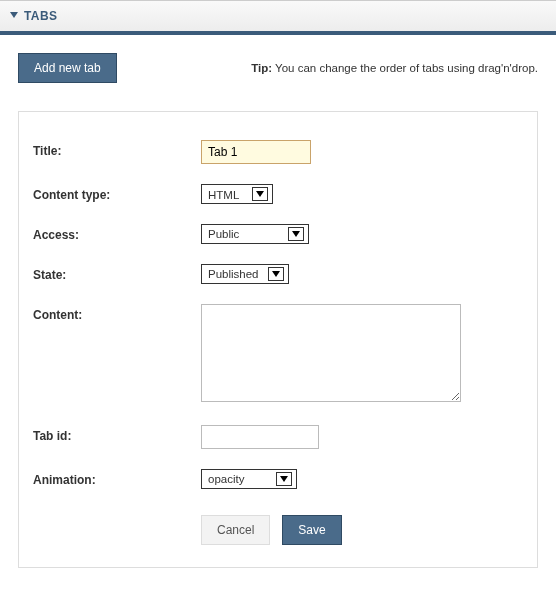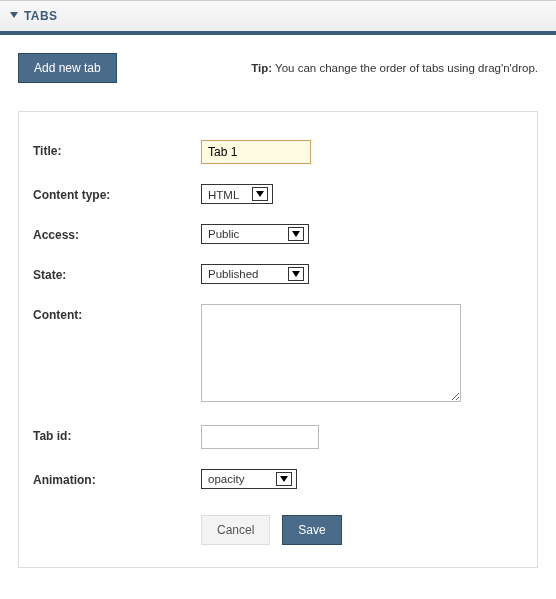--- a/index.html
+++ b/index.html
@@ -94,21 +94,21 @@
     border: 1px solid #333;
     background: #fff;
     padding: 2px 4px 2px 6px;
     font-size: 11.5px;
     gap: 6px;
     cursor: pointer;
     height: 20px;
   }
   .select-wrap.w1 { width: 72px; justify-content: space-between; align-items: flex-end; }
   .select-wrap.w2 { width: 108px; justify-content: space-between; }
-  .select-wrap.w3 { width: 108px; justify-content: space-between; }
+  .select-wrap.w3 { width: 88px; justify-content: space-between; }
   .select-wrap.w4 { width: 96px; justify-content: space-between; }
   .chev-box {
     border: 1px solid #333;
     width: 16px; height: 14px;
     display: inline-flex;
     align-items: center;
     justify-content: center;
   }
   textarea.content-area {
     width: 260px;

